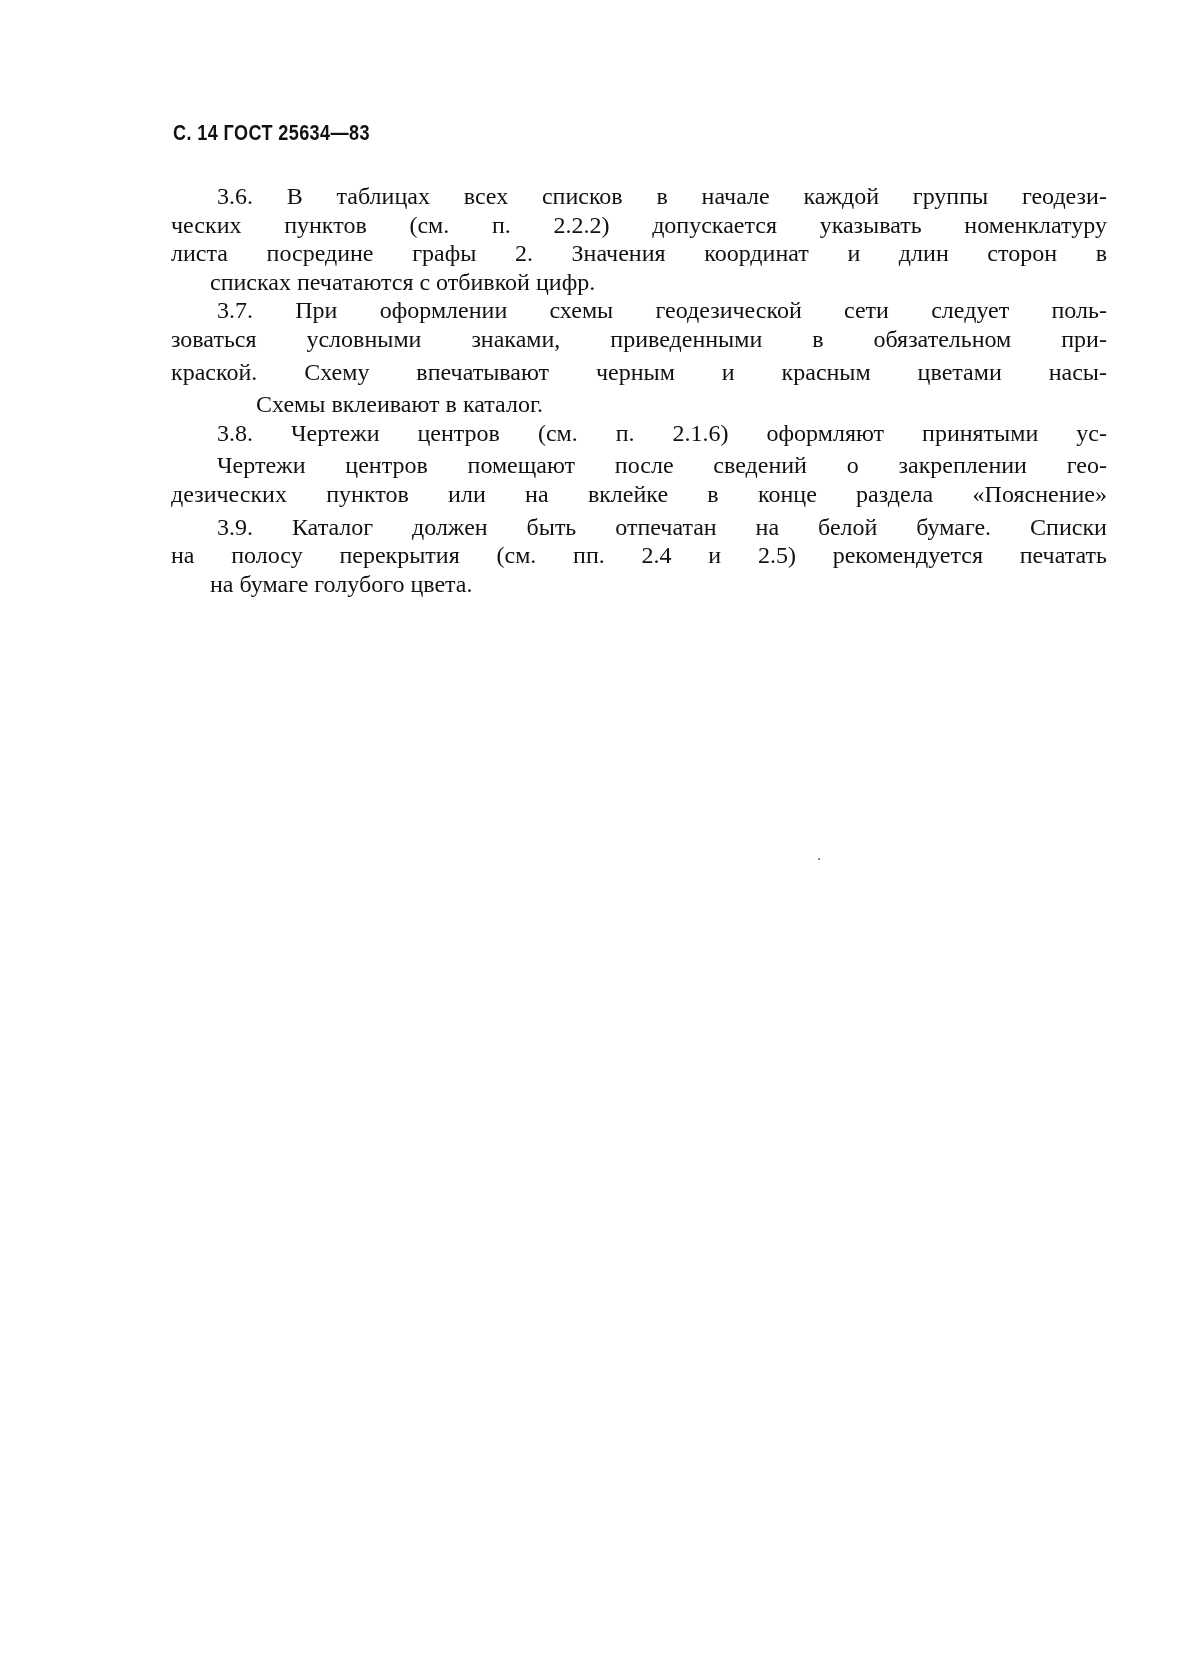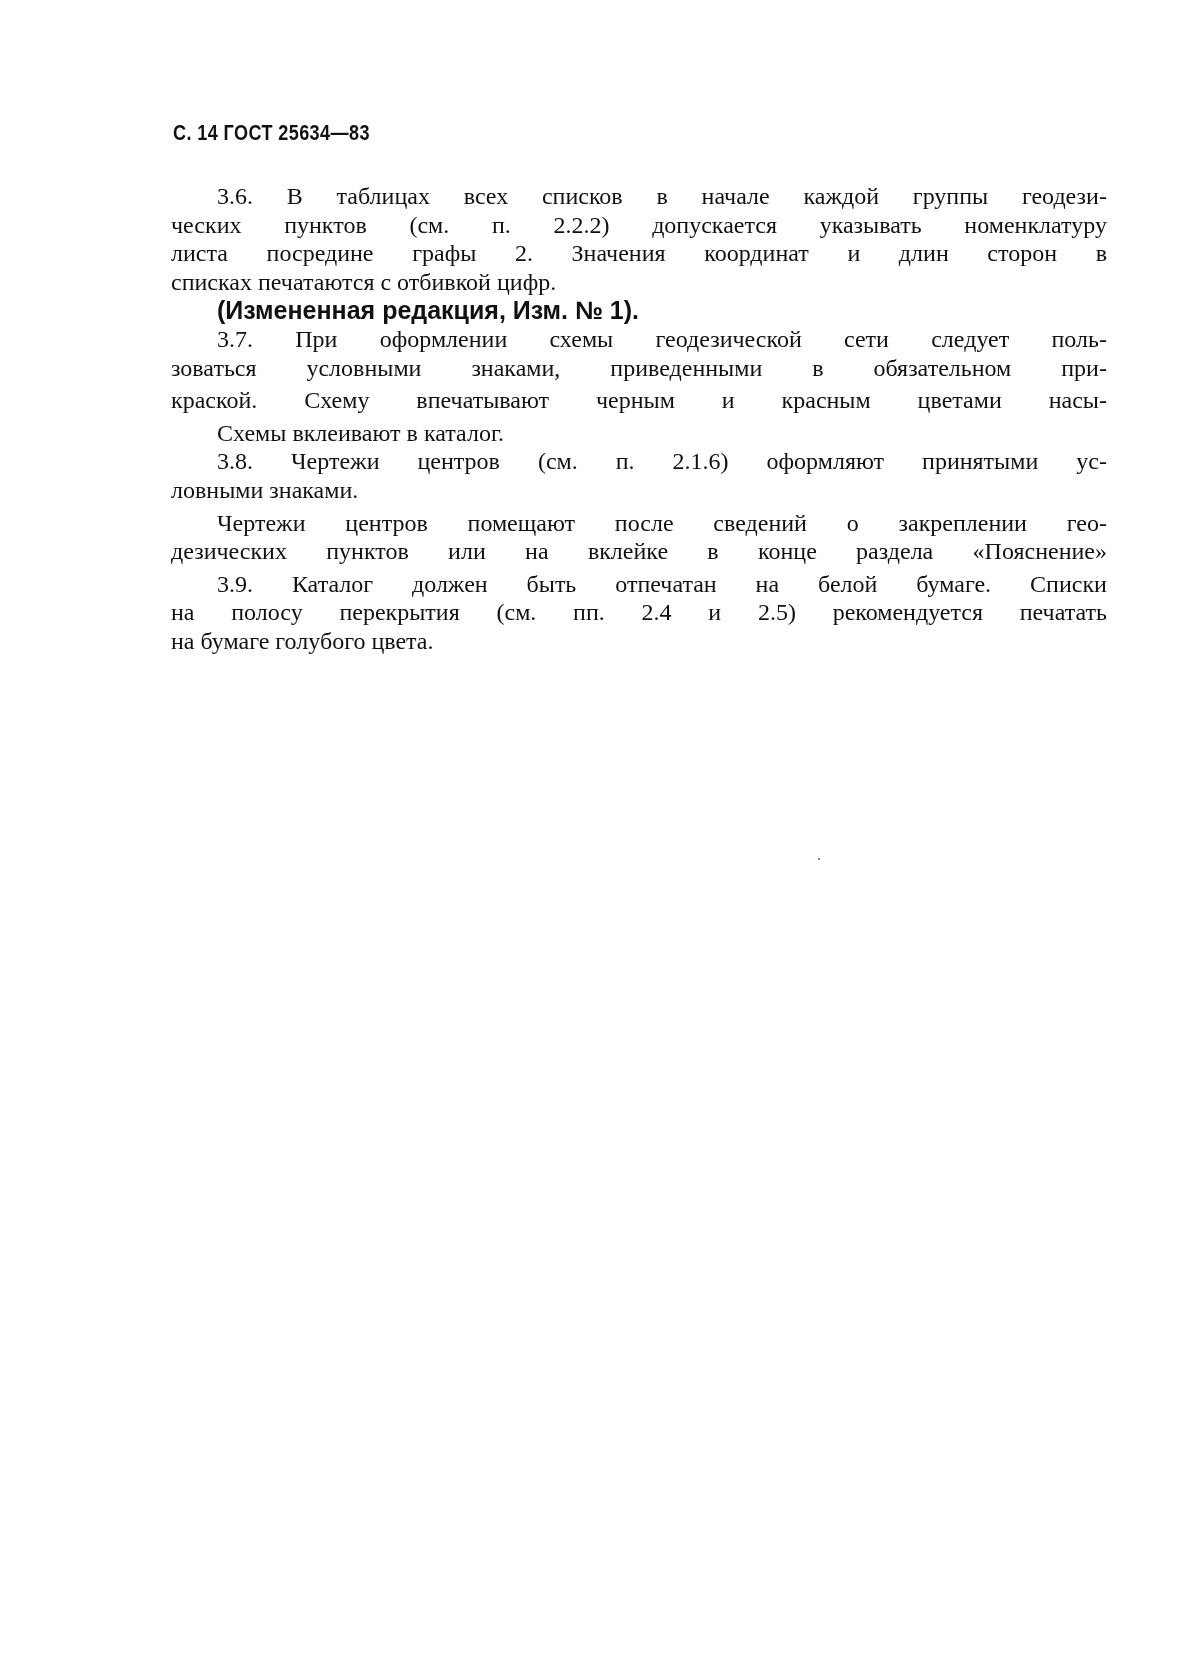--- a/index.html
+++ b/index.html
@@ -44,20 +44,21 @@
       height: 28.6px;
       line-height: 28.6px;
       font-size: 24px;
       white-space: nowrap;
       display: flex;
       justify-content: space-between;
       transform: scaleX(1);
     }
     .line.last {
       justify-content: flex-start;
+      margin-left: 39px;
     }
     .line.indent {
       padding-left: 46px;
     }
     .line.bold {
       font-family: "Liberation Sans", "DejaVu Sans", sans-serif;
       font-weight: bold;
       font-size: 25px;
     }
     .line span.w { display: inline-block; }
@@ -108,21 +109,20 @@
         <span class="w">2.</span>
         <span class="w">Значения</span>
         <span class="w">координат</span>
         <span class="w">и</span>
         <span class="w">длин</span>
         <span class="w">сторон</span>
         <span class="w">в</span>
       </div>
     <div class="line last">списках печатаются с отбивкой цифр.</div>
 
-    <div class="line indent last bold">(Измененная редакция, Изм. № 1).</div>
 
     <div class="line indent">
         <span class="w">3.7.</span>
         <span class="w">При</span>
         <span class="w">оформлении</span>
         <span class="w">схемы</span>
         <span class="w">геодезической</span>
         <span class="w">сети</span>
         <span class="w">следует</span>
         <span class="w">поль-</span>
@@ -156,21 +156,20 @@
         <span class="w">3.8.</span>
         <span class="w">Чертежи</span>
         <span class="w">центров</span>
         <span class="w">(см.</span>
         <span class="w">п.</span>
         <span class="w">2.1.6)</span>
         <span class="w">оформляют</span>
         <span class="w">принятыми</span>
         <span class="w">ус-</span>
       </div>
-    <div class="line last">ловными знаками.</div>
     <div class="para-gap"></div>
 
     <div class="line indent">
         <span class="w">Чертежи</span>
         <span class="w">центров</span>
         <span class="w">помещают</span>
         <span class="w">после</span>
         <span class="w">сведений</span>
         <span class="w">о</span>
         <span class="w">закреплении</span>

